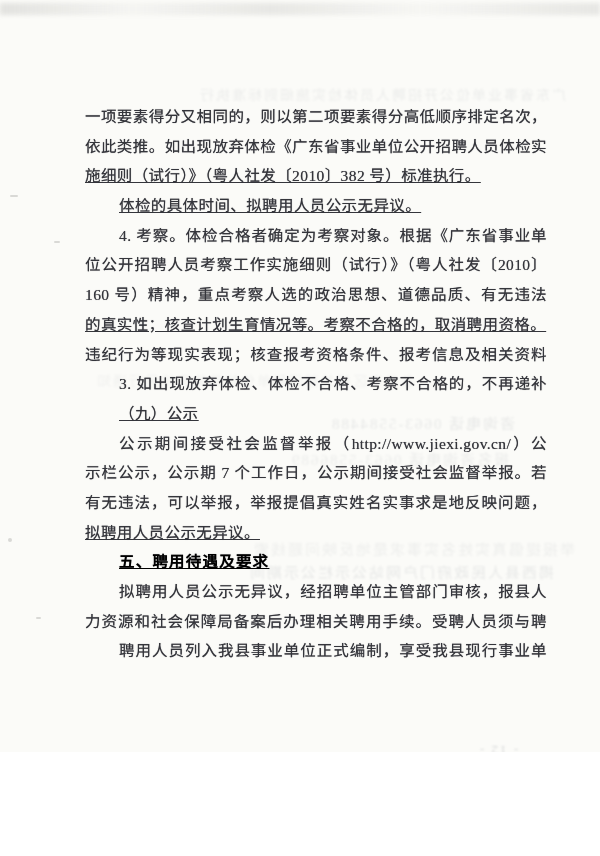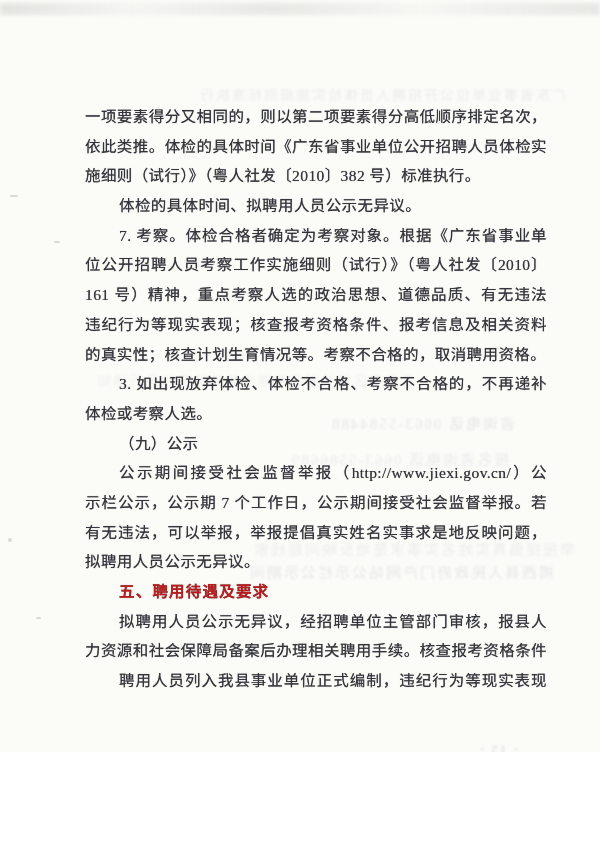--- a/index.html
+++ b/index.html
@@ -37,27 +37,27 @@
     text-shadow: 0 0 0.7px rgba(45,45,52,0.75);
   }
   .para { margin: 0; }
   .line {
     height: 29.7px;
     text-align: justify;
     text-align-last: justify;
     text-justify: inter-character;
     overflow: hidden;
   }
-  .line.last { text-align-last: left; }
+  .line.last { text-align-last: left; text-decoration: underline; }
   .line.indent { text-indent: 34px; }
   .heading .line {
     font-family: "Liberation Sans", "DejaVu Sans", sans-serif;
     font-weight: bold;
     letter-spacing: 1.2px;
-    color: #b91c1c;
+    color: #000000;
   }
   .page-number {
     position: absolute;
     top: 756px; right: 53px;
     font-size: 15px;
     letter-spacing: 1.5px;
     color: #0369a1;
     text-shadow: 0 0 0.6px rgba(45,45,52,0.7);
   }
   
@@ -90,55 +90,54 @@
       <div class="bleed" style="left: 330px; top: 412px; font-size: 15px; opacity: 0.16;">咨询电话 0663-5584488</div>
       <div class="bleed" style="left: 290px; top: 448px; font-size: 15px; opacity: 0.13;">报名咨询电话 0663-5586689</div>
       <div class="bleed" style="left: 252px; top: 538px; font-size: 15px; opacity: 0.11;">举报提倡真实姓名实事求是地反映问题线索</div>
       <div class="bleed" style="left: 248px; top: 561px; font-size: 15px; opacity: 0.16;">揭西县人民政府门户网站公示栏公示期间</div>
       <div class="bleed" style="left: 478px; top: 742px; font-size: 13px; opacity: 0.28; transform: rotate(180deg);">- 12 -</div>
     </div>
 
   <div class="text-body">
       <div class="para">
         <div class="line">一项要素得分又相同的，则以第二项要素得分高低顺序排定名次，</div>
-        <div class="line">依此类推。体检的具体时间《广东省事业单位公开招聘人员体检实</div>
+        <div class="line">依此类推。如出现放弃体检《广东省事业单位公开招聘人员体检实</div>
         <div class="line last">施细则（试行）》（粤人社发〔2010〕382 号）标准执行。</div>
       </div>
       <div class="para">
         <div class="line last indent">体检的具体时间、拟聘用人员公示无异议。</div>
       </div>
       <div class="para">
-        <div class="line indent">7. 考察。体检合格者确定为考察对象。根据《广东省事业单</div>
+        <div class="line indent">4. 考察。体检合格者确定为考察对象。根据《广东省事业单</div>
         <div class="line">位公开招聘人员考察工作实施细则（试行）》（粤人社发〔2010〕</div>
-        <div class="line">161 号）精神，重点考察人选的政治思想、道德品质、有无违法</div>
+        <div class="line">160 号）精神，重点考察人选的政治思想、道德品质、有无违法</div>
+        <div class="line last">的真实性；核查计划生育情况等。考察不合格的，取消聘用资格。</div>
         <div class="line">违纪行为等现实表现；核查报考资格条件、报考信息及相关资料</div>
-        <div class="line last">的真实性；核查计划生育情况等。考察不合格的，取消聘用资格。</div>
       </div>
       <div class="para">
         <div class="line indent">3. 如出现放弃体检、体检不合格、考察不合格的，不再递补</div>
-        <div class="line last">体检或考察人选。</div>
       </div>
       <div class="para">
         <div class="line last indent">（九）公示</div>
       </div>
       <div class="para">
         <div class="line indent">公示期间接受社会监督举报（http://www.jiexi.gov.cn/）公</div>
         <div class="line">示栏公示，公示期 7 个工作日，公示期间接受社会监督举报。若</div>
         <div class="line">有无违法，可以举报，举报提倡真实姓名实事求是地反映问题，</div>
         <div class="line last">拟聘用人员公示无异议。</div>
       </div>
       <div class="para heading">
         <div class="line last indent">五、聘用待遇及要求</div>
       </div>
       <div class="para">
         <div class="line indent">拟聘用人员公示无异议，经招聘单位主管部门审核，报县人</div>
-        <div class="line">力资源和社会保障局备案后办理相关聘用手续。核查报考资格条件</div>
+        <div class="line">力资源和社会保障局备案后办理相关聘用手续。受聘人员须与聘</div>
       </div>
       <div class="para">
-        <div class="line indent">聘用人员列入我县事业单位正式编制，违纪行为等现实表现</div>
+        <div class="line indent">聘用人员列入我县事业单位正式编制，享受我县现行事业单</div>
       </div>
     </div>
 
   <div class="page-number">- 11 -</div>
 
   <div class="speck" style="left:10px; top:195px; width:8px; height:2px;"></div>
   <div class="speck" style="left:54px; top:241px; width:6px; height:2px;"></div>
   <div class="speck" style="left:8px;  top:538px; width:4px; height:4px; border-radius:50%;"></div>
   <div class="speck" style="left:36px; top:617px; width:5px; height:2px;"></div>
 

